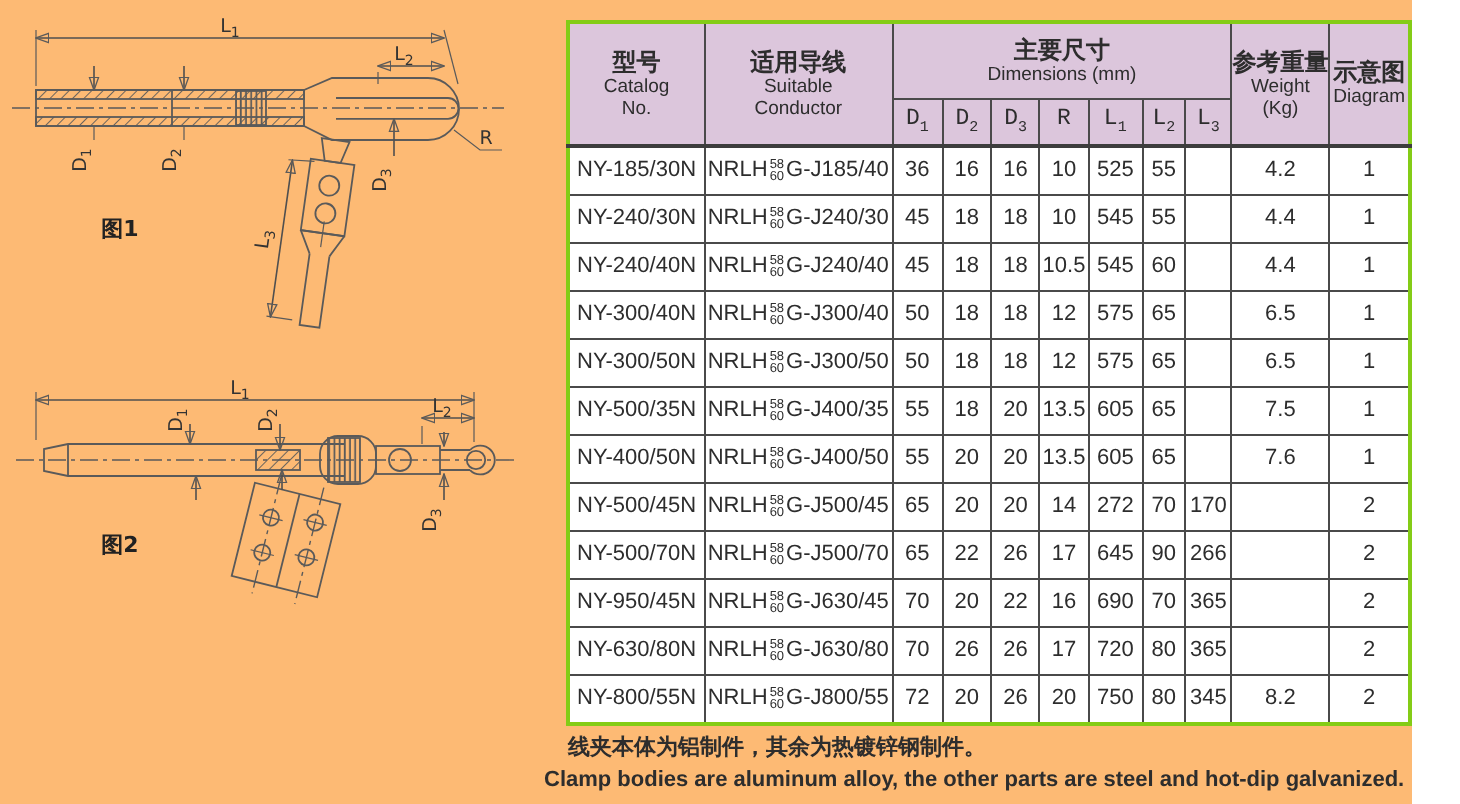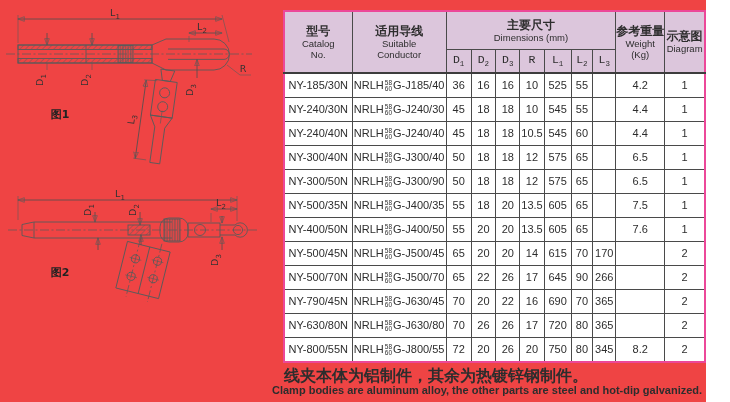--- a/index.html
+++ b/index.html
@@ -1,44 +1,44 @@
 <!DOCTYPE html>
 <html><head>
 <meta charset="utf-8">
 <style>
   html,body{margin:0;padding:0;}
-  .page{position:relative;width:706px;height:402px;background:#ef4444;overflow:hidden;
+  .page{position:relative;width:706px;height:402px;background:#fdba74;overflow:hidden;
         font-family:"Liberation Sans","DejaVu Sans",sans-serif;}
   
   .fig{position:absolute;}
   .fig line,.fig path,.fig rect,.fig circle,.fig polyline{stroke:#5a5a5a;fill:none;stroke-width:.9;}
   .fig .dim{stroke:#4f4f4f;stroke-width:.8;}
   .fig .cl{stroke-dasharray:9 2.5 2 2.5;stroke-width:.7;}
   .fig .thin{stroke-width:.6;}
   .fig text{stroke:none;fill:#333;font-family:"DejaVu Sans",sans-serif;font-size:9.5px;text-anchor:middle;}
   .fig text.cap{font-size:11px;font-weight:bold;fill:#222;}
   .fig tspan.s{font-size:7px;}
   
   .spec{position:absolute;left:283px;top:10px;border-collapse:collapse;table-layout:fixed;
-        background:#fff;border:2px solid #ec4899;color:#2d2d2d;}
+        background:#fff;border:2px solid #84cc16;color:#2d2d2d;}
   .spec th,.spec td{border:1px solid #4a4a4a;text-align:center;vertical-align:middle;
         padding:0;overflow:hidden;white-space:nowrap;}
   .spec thead{border-bottom:2px solid #3d3d3d;}
   .spec thead th{background:#dcc6dc;font-weight:normal;}
   .spec tr.h1{height:38px;}
   .zh{font-size:12px;font-weight:bold;line-height:14px;}
   .en{font-size:9.5px;line-height:11px;}
   .sub-th{font-size:11.5px;height:22px;font-family:Liberation Mono, monospace;}
   .sub-th sub{font-size:7.5px;}
   .spec tbody td{height:23px;font-size:11px;}
   .c-cond{font-size:10.5px;}
   .stack{display:inline-block;vertical-align:-2px;margin:0 1px;}
   .st-t,.st-b{display:block;font-size:6.5px;line-height:5.5px;text-align:center;}
   
-  .note-zh{position:absolute;left:284px;top:366px;font-size:16px;font-weight:bold;color:#2d2d2d;}
+  .note-zh{position:absolute;left:284px;top:366px;font-size:11px;font-weight:bold;color:#2d2d2d;}
   .note-en{position:absolute;left:272px;top:384px;font-size:11px;color:#2d2d2d;font-weight:bold;}
 </style>
 </head>
 <body>
 
 <div class="page">
 
   <svg class="fig" style="left:0;top:6px" width="280" height="186" viewBox="0 0 280 186">
     <defs>
       <marker id="ar1" viewBox="0 0 10 10" refX="9.3" refY="5" markerWidth="9" markerHeight="9" orient="auto-start-reverse">
@@ -283,21 +283,21 @@
       <td class="c-dim">18</td>
       <td class="c-dim">12</td>
       <td class="c-dim">575</td>
       <td class="c-dim">65</td>
       <td class="c-dim"></td>
       <td class="c-wt">6.5</td>
       <td class="c-dg">1</td>
     </tr>
         <tr>
       <td class="c-cat">NY-300/50N</td>
-      <td class="c-cond"><span class="pre">NRLH</span><span class="stack"><span class="st-t">58</span><span class="st-b">60</span></span><span class="rest">G-J300/90</span></td>
+      <td class="c-cond"><span class="pre">NRLH</span><span class="stack"><span class="st-t">58</span><span class="st-b">60</span></span><span class="rest">G-J300/50</span></td>
       <td class="c-dim">50</td>
       <td class="c-dim">18</td>
       <td class="c-dim">18</td>
       <td class="c-dim">12</td>
       <td class="c-dim">575</td>
       <td class="c-dim">65</td>
       <td class="c-dim"></td>
       <td class="c-wt">6.5</td>
       <td class="c-dg">1</td>
     </tr>
@@ -327,41 +327,41 @@
       <td class="c-wt">7.6</td>
       <td class="c-dg">1</td>
     </tr>
         <tr>
       <td class="c-cat">NY-500/45N</td>
       <td class="c-cond"><span class="pre">NRLH</span><span class="stack"><span class="st-t">58</span><span class="st-b">60</span></span><span class="rest">G-J500/45</span></td>
       <td class="c-dim">65</td>
       <td class="c-dim">20</td>
       <td class="c-dim">20</td>
       <td class="c-dim">14</td>
-      <td class="c-dim">615</td>
+      <td class="c-dim">272</td>
       <td class="c-dim">70</td>
       <td class="c-dim">170</td>
       <td class="c-wt"></td>
       <td class="c-dg">2</td>
     </tr>
         <tr>
       <td class="c-cat">NY-500/70N</td>
       <td class="c-cond"><span class="pre">NRLH</span><span class="stack"><span class="st-t">58</span><span class="st-b">60</span></span><span class="rest">G-J500/70</span></td>
       <td class="c-dim">65</td>
       <td class="c-dim">22</td>
       <td class="c-dim">26</td>
       <td class="c-dim">17</td>
       <td class="c-dim">645</td>
       <td class="c-dim">90</td>
       <td class="c-dim">266</td>
       <td class="c-wt"></td>
       <td class="c-dg">2</td>
     </tr>
         <tr>
-      <td class="c-cat">NY-790/45N</td>
+      <td class="c-cat">NY-950/45N</td>
       <td class="c-cond"><span class="pre">NRLH</span><span class="stack"><span class="st-t">58</span><span class="st-b">60</span></span><span class="rest">G-J630/45</span></td>
       <td class="c-dim">70</td>
       <td class="c-dim">20</td>
       <td class="c-dim">22</td>
       <td class="c-dim">16</td>
       <td class="c-dim">690</td>
       <td class="c-dim">70</td>
       <td class="c-dim">365</td>
       <td class="c-wt"></td>
       <td class="c-dg">2</td>

